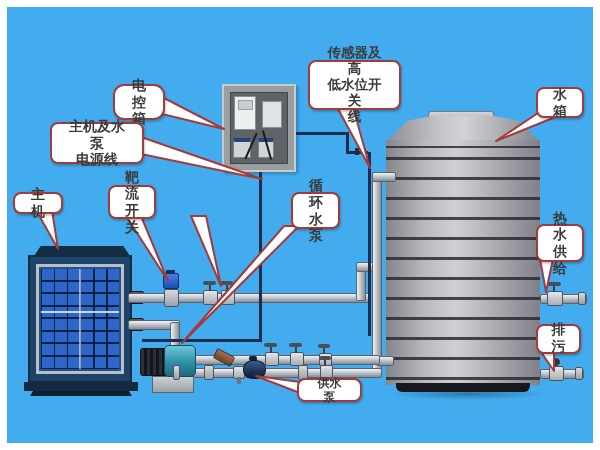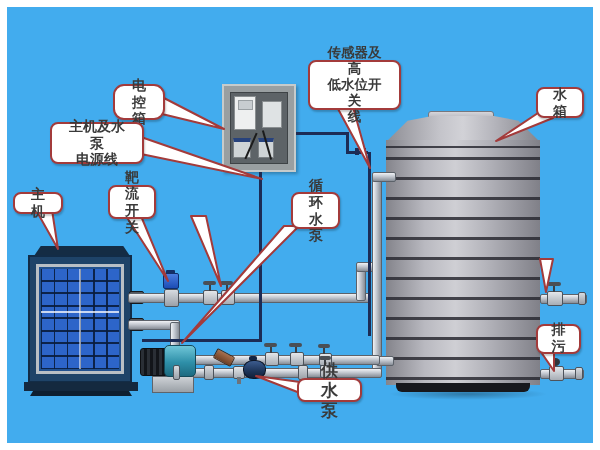--- a/index.html
+++ b/index.html
@@ -201,15 +201,17 @@
 电源线</div>
   <div class="callout" style="left:13px;top:184px;width:50px;height:22px;margin-top:8px;">主机</div>
   <div class="callout" style="left:108px;top:185px;width:48px;height:34px;">靶流
 开关</div>
   <div class="callout" style="left:291px;top:192px;width:49px;height:37px;text-align:right;">循环
 水泵</div>
   <div class="callout" style="left:308px;top:60px;width:93px;height:50px;font-size:13.5px;">传感器及高
 低水位开关
 线</div>
   <div class="callout" style="left:536px;top:87px;width:48px;height:31px;">水箱</div>
+  <div class="callout" style="left:536px;top:224px;width:48px;height:38px;">热水
+供给</div>
   <div class="callout" style="left:536px;top:324px;width:45px;height:30px;font-family:Liberation Mono, monospace;">排污</div>
-  <div class="callout" style="left:297px;top:378px;width:65px;height:24px;font-size:17px;">供水泵</div>
+  <div class="callout" style="left:297px;top:378px;width:65px;height:24px;font-size:12px;">供水泵</div>
 </div>
 
 </body></html>

